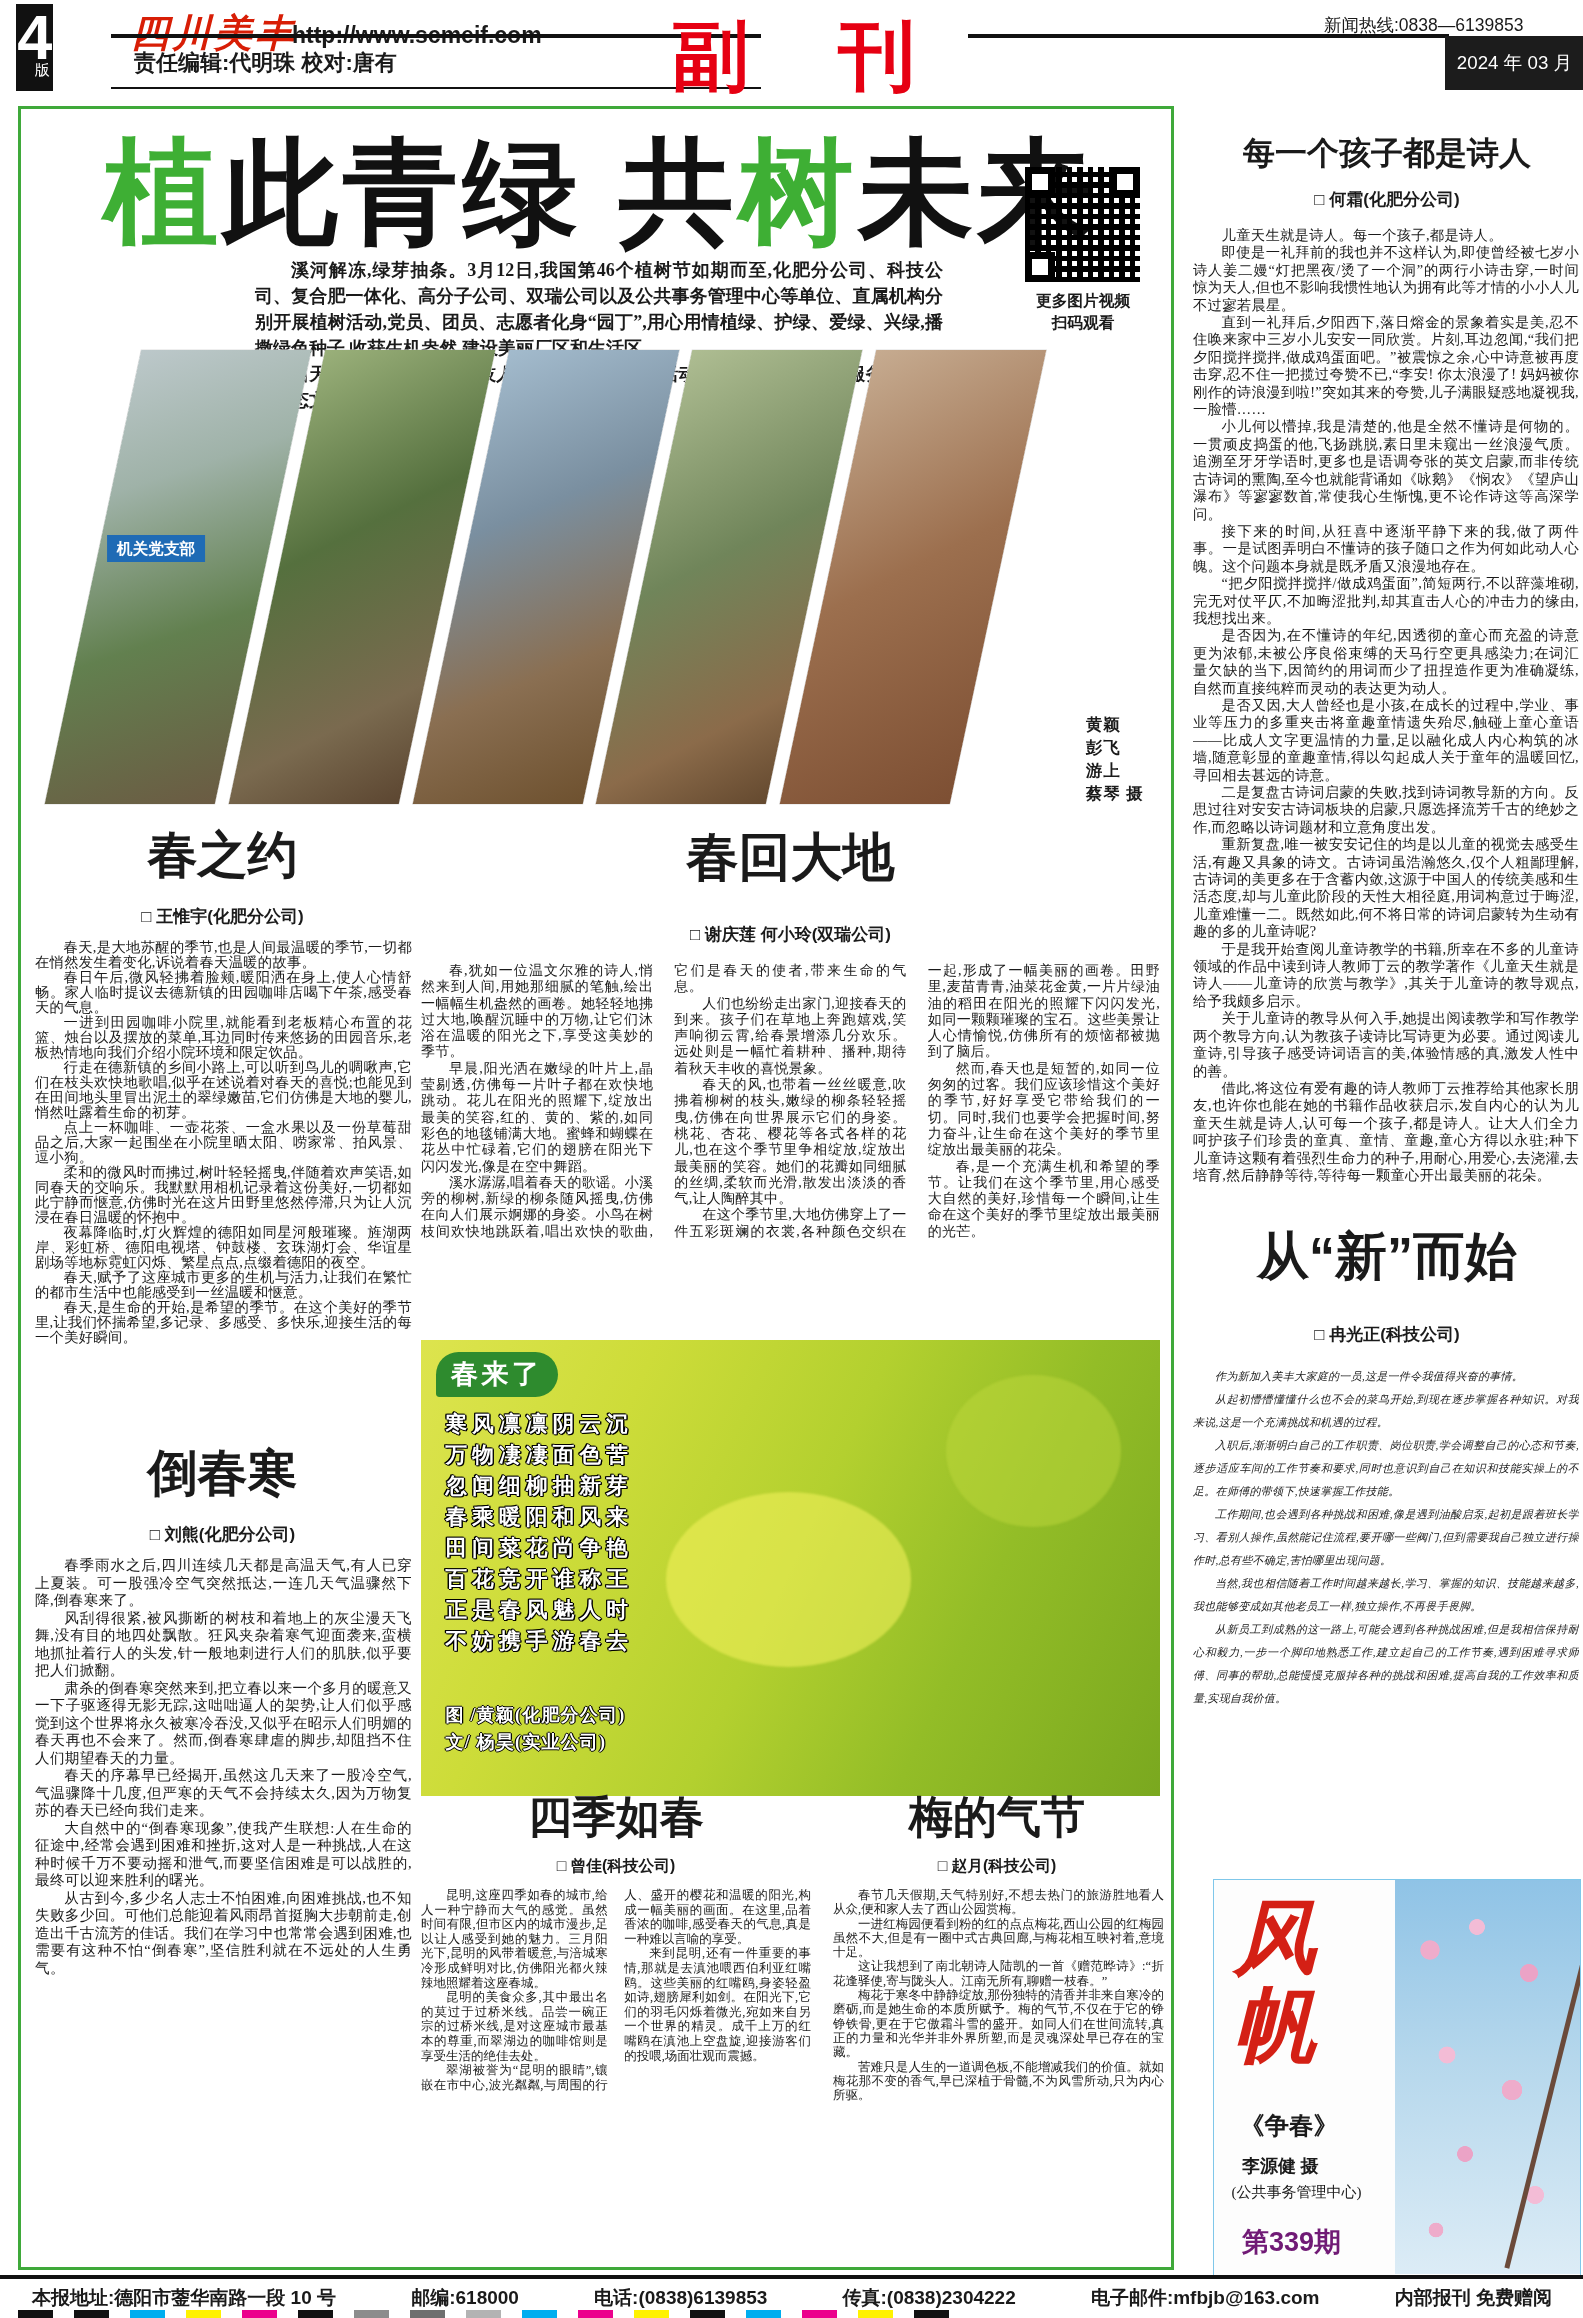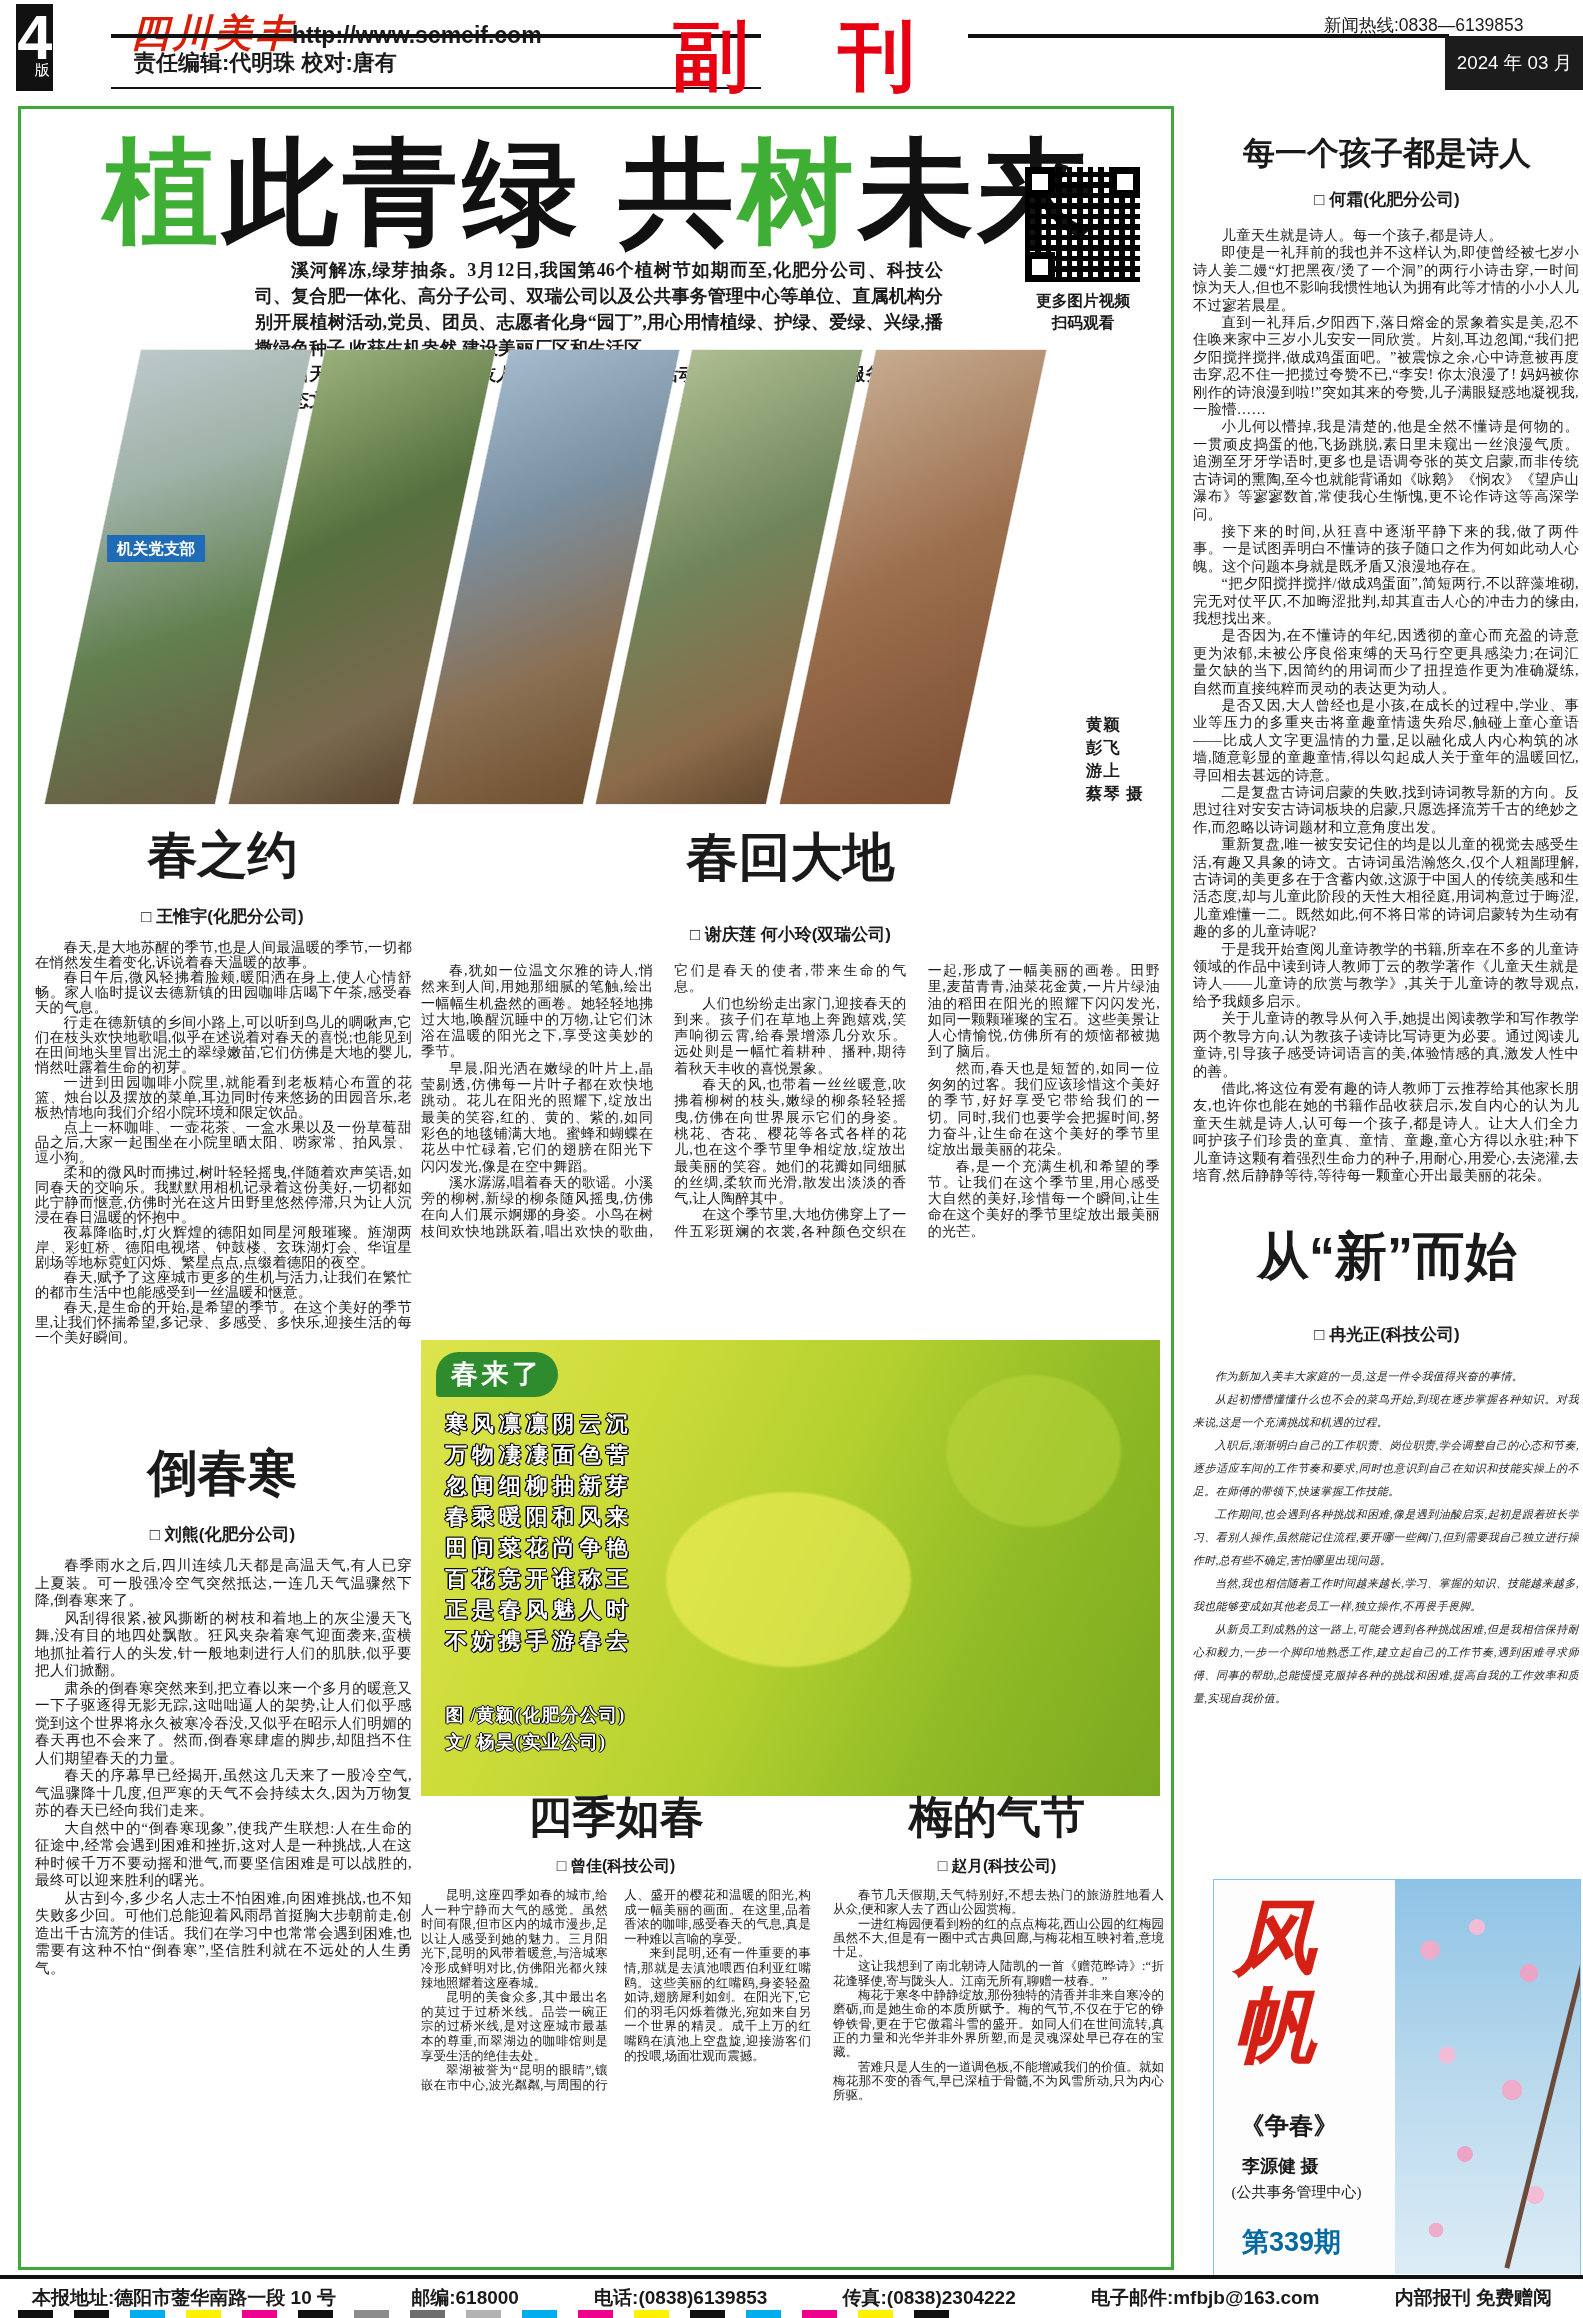--- a/index.html
+++ b/index.html
@@ -89,21 +89,21 @@
   .b-congxin{left:1190px;top:1323px;width:394px;}
   .x-congxin{left:1193px;top:1365px;width:386px;height:490px;font-size:11px;line-height:23px;letter-spacing:0.3px;font-style:italic;}
 
   
   .fengfan{left:1213px;top:1879px;width:366px;height:398px;border:1.7px solid #7fc7ea;background:#fdfdfd;overflow:hidden;}
   .ff-name{position:absolute;left:20px;top:15px;width:105px;font-size:82px;line-height:87px;font-weight:900;
       font-style:italic;color:#d42015;font-family:"Liberation Serif",serif;}
   .ff-work{position:absolute;left:26px;top:229px;font-size:24.5px;font-weight:900;}
   .ff-photog{position:absolute;left:28px;top:274px;font-size:18px;font-weight:700;}
   .ff-unit{position:absolute;left:17.5px;top:303px;font-size:15px;}
-  .ff-issue{position:absolute;left:28px;top:344px;font-size:27px;font-weight:900;color:#0369a1;}
+  .ff-issue{position:absolute;left:28px;top:344px;font-size:27px;font-weight:900;color:#701a75;}
   .ff-photo{position:absolute;right:0;top:0;width:185px;height:394px;
       background:
         radial-gradient(circle at 35px 70px,#eeaccb 0 9.3px,transparent 10px),
         radial-gradient(circle at 82px 47px,#f3bcd6 0 7.6px,transparent 8.2px),
         radial-gradient(circle at 134px 93px,#eba3c6 0 8.7px,transparent 9.3px),
         radial-gradient(circle at 52px 175px,#f3bcd6 0 8.2px,transparent 8.7px),
         radial-gradient(circle at 117px 210px,#eeaccb 0 10px,transparent 10.5px),
         radial-gradient(circle at 70px 274px,#eba3c6 0 7.6px,transparent 8.2px),
         radial-gradient(circle at 140px 315px,#f3bcd6 0 8.7px,transparent 9.3px),
         radial-gradient(circle at 41px 350px,#eeaccb 0 7px,transparent 7.6px),
@@ -166,22 +166,22 @@
       <div>彭飞</div>
       <div>游上</div>
       <div>蔡琴 摄</div>
     </div>
 
   <div class="abs atitle ctr sans t-chunzhiyue">春之约</div>
   <div class="abs byline sans b-chunzhiyue">□ 王惟宇(化肥分公司)</div>
   <div class="abs body x-chunzhiyue">
       <p class="para">春天,是大地苏醒的季节,也是人间最温暖的季节,一切都在悄然发生着变化,诉说着春天温暖的故事。</p>
       <p class="para">春日午后,微风轻拂着脸颊,暖阳洒在身上,使人心情舒畅。家人临时提议去德新镇的田园咖啡店喝下午茶,感受春天的气息。</p>
+      <p class="para">一进到田园咖啡小院里,就能看到老板精心布置的花篮、烛台以及摆放的菜单,耳边同时传来悠扬的田园音乐,老板热情地向我们介绍小院环境和限定饮品。</p>
       <p class="para">行走在德新镇的乡间小路上,可以听到鸟儿的啁啾声,它们在枝头欢快地歌唱,似乎在述说着对春天的喜悦;也能见到在田间地头里冒出泥土的翠绿嫩苗,它们仿佛是大地的婴儿,悄然吐露着生命的初芽。</p>
-      <p class="para">一进到田园咖啡小院里,就能看到老板精心布置的花篮、烛台以及摆放的菜单,耳边同时传来悠扬的田园音乐,老板热情地向我们介绍小院环境和限定饮品。</p>
       <p class="para">点上一杯咖啡、一壶花茶、一盒水果以及一份草莓甜品之后,大家一起围坐在小院里晒太阳、唠家常、拍风景、逗小狗。</p>
       <p class="para">柔和的微风时而拂过,树叶轻轻摇曳,伴随着欢声笑语,如同春天的交响乐。我默默用相机记录着这份美好,一切都如此宁静而惬意,仿佛时光在这片田野里悠然停滞,只为让人沉浸在春日温暖的怀抱中。</p>
       <p class="para">夜幕降临时,灯火辉煌的德阳如同星河般璀璨。旌湖两岸、彩虹桥、德阳电视塔、钟鼓楼、玄珠湖灯会、华谊星剧场等地标霓虹闪烁、繁星点点,点缀着德阳的夜空。</p>
       <p class="para">春天,赋予了这座城市更多的生机与活力,让我们在繁忙的都市生活中也能感受到一丝温暖和惬意。</p>
       <p class="para">春天,是生命的开始,是希望的季节。在这个美好的季节里,让我们怀揣希望,多记录、多感受、多快乐,迎接生活的每一个美好瞬间。</p>
     </div>
 
   <div class="abs atitle ctr sans t-daochunhan">倒春寒</div>
   <div class="abs byline sans b-daochunhan">□ 刘熊(化肥分公司)</div>
   <div class="abs body x-daochunhan">

